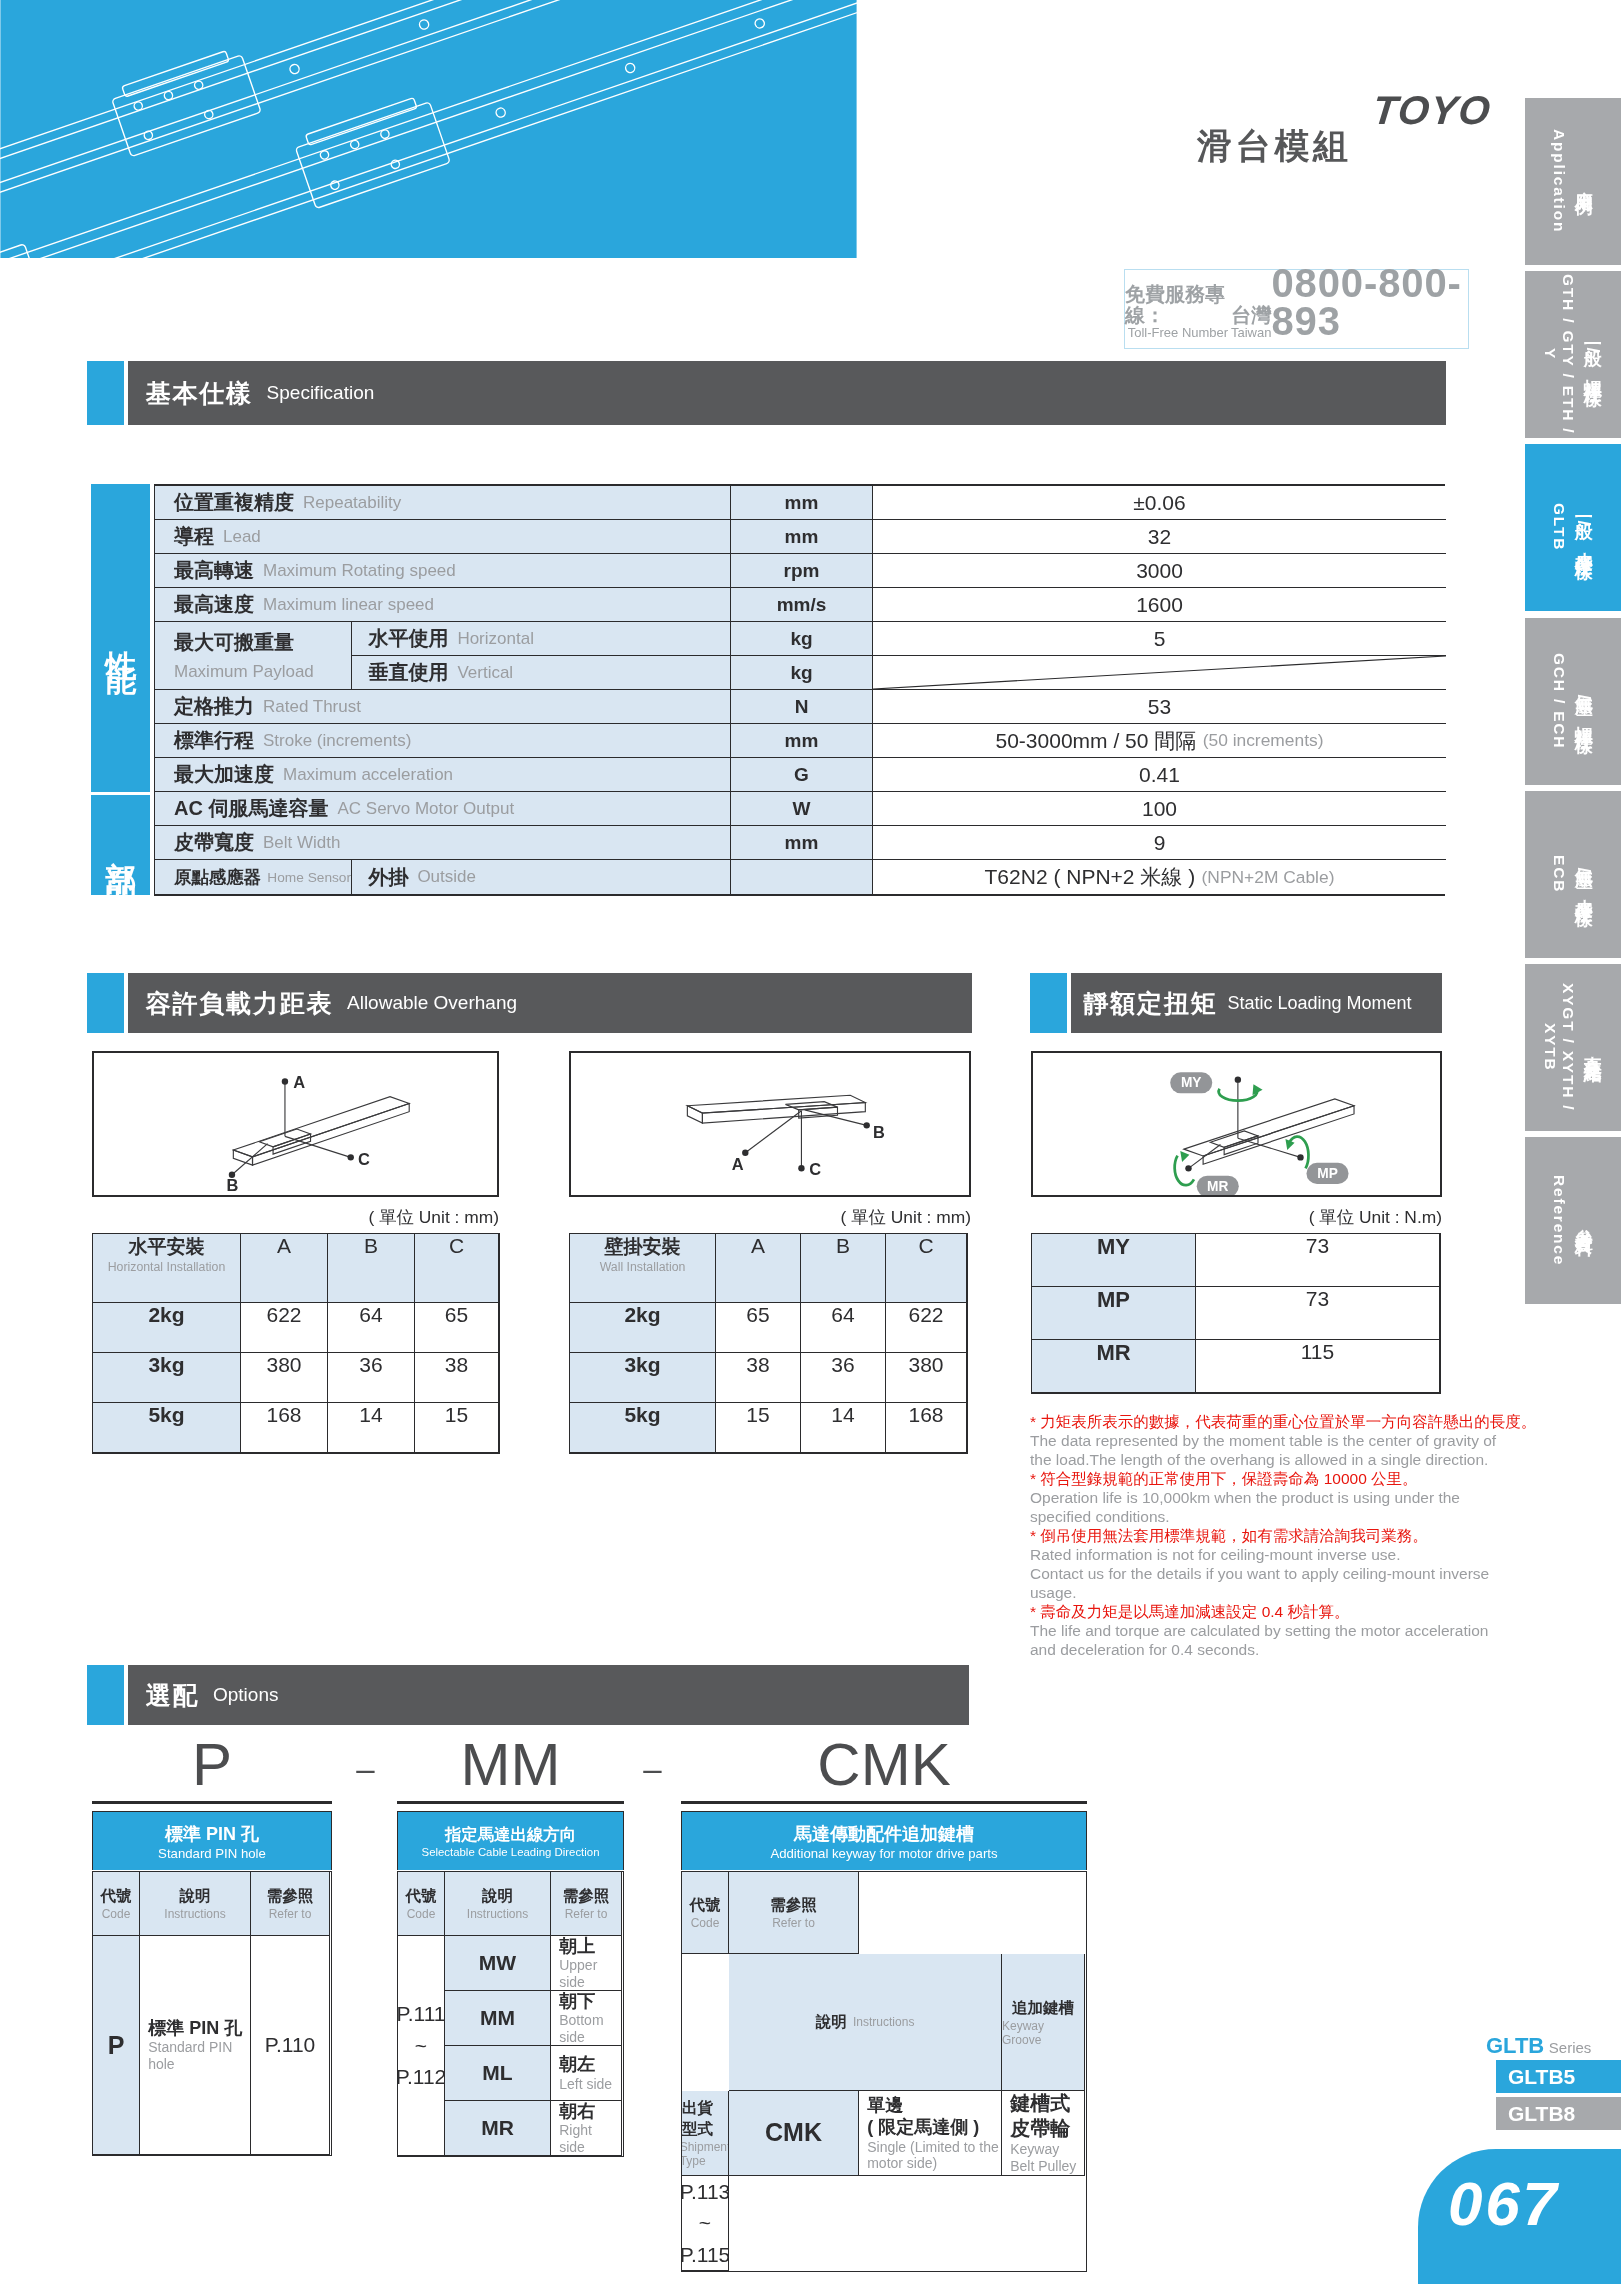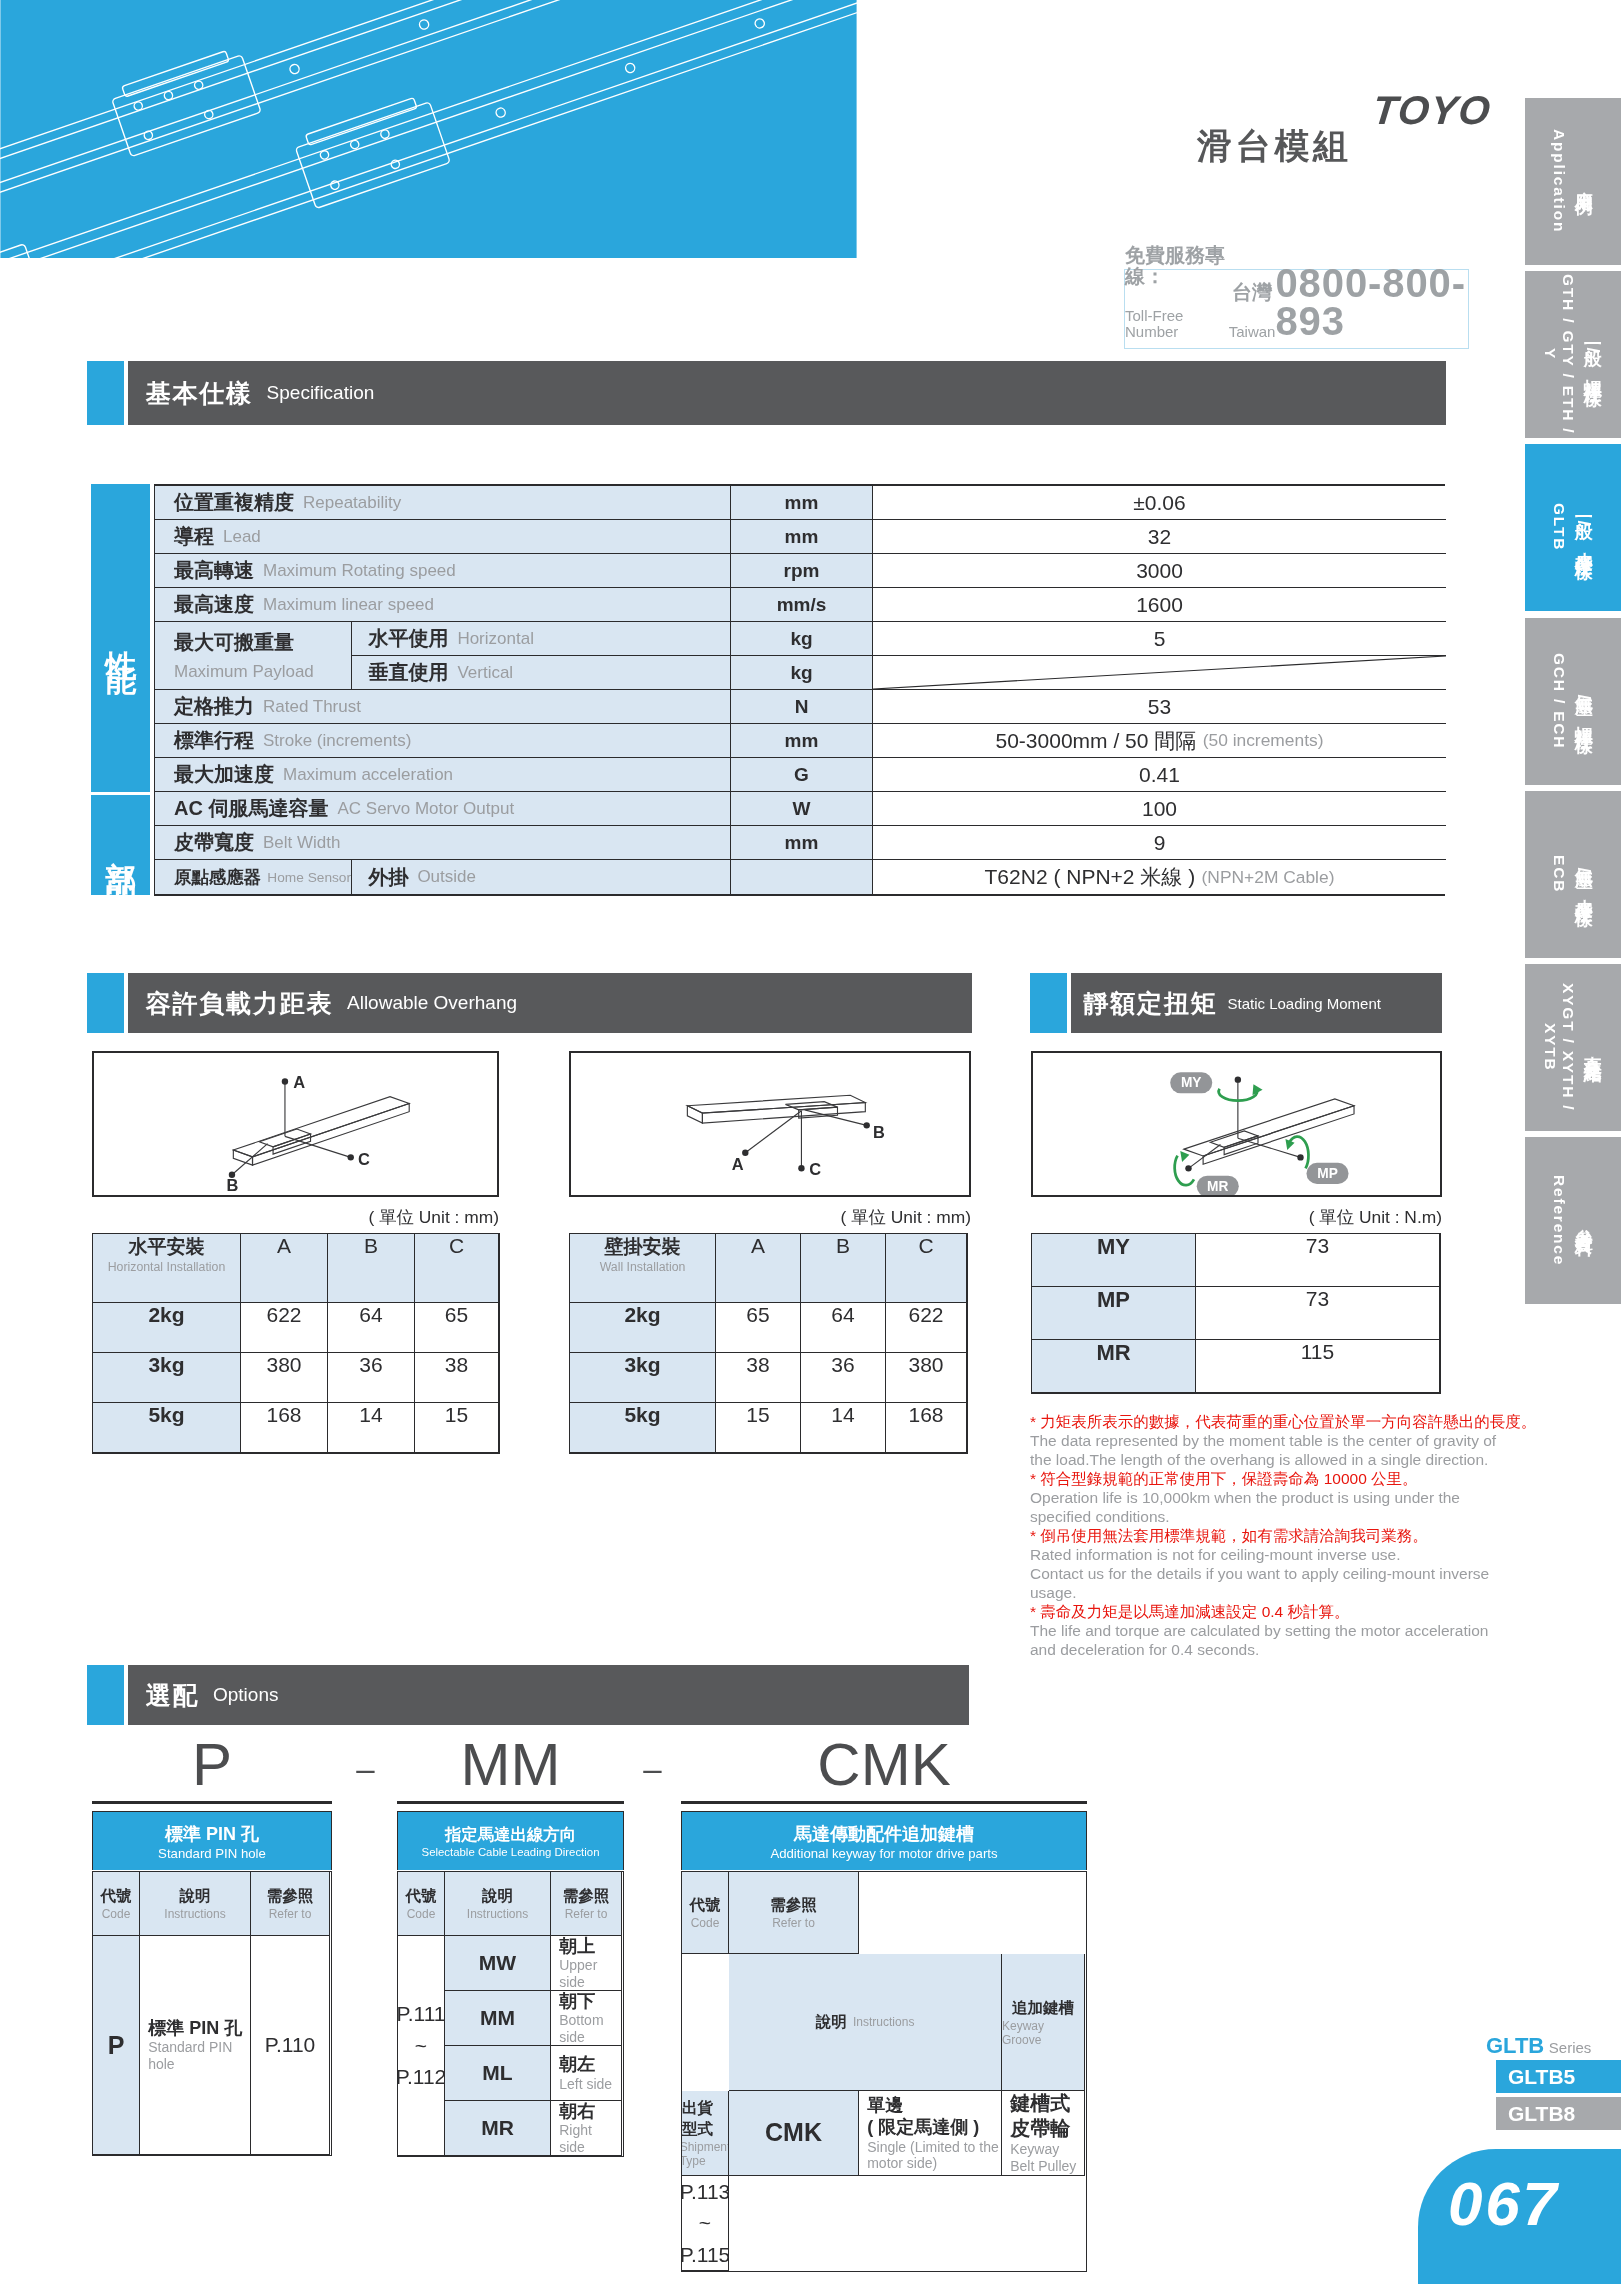--- a/index.html
+++ b/index.html
@@ -11,21 +11,21 @@
   .hero{left:0;top:0;width:857px;height:258px;overflow:hidden;}
 
   
   .prod-title{left:1197px;top:91px;font-size:35px;font-weight:600;color:#565759;letter-spacing:3.7px;margin-top:32px;}
   .brand{left:1373px;top:88px;font-size:40px;font-weight:900;font-style:italic;
          color:#4c4d4f;letter-spacing:1.4px;transform:skewX(-6deg);}
   .tollbox{left:1124px;top:269px;width:345px;height:80px;border:1.8px solid #b9def0;
            display:flex;align-items:flex-end;justify-content:center;padding-bottom:8.2px;box-sizing:border-box;}
   .tollcol{display:flex;flex-direction:column;align-items:center;line-height:1.05;}
   .toll-cjk{font-size:20px;color:#9ea2a5;font-weight:600;}
-  .toll-en{font-size:15px;color:#9ea2a5;margin-top:21px;}
+  .toll-en{font-size:13px;color:#9ea2a5;}
   .toll-num{font-size:40px;font-weight:700;color:#9ea2a5;letter-spacing:0.9px;line-height:.95;}
 
   
   .tab{left:1525px;width:96px;height:167px;background:#a7a9ac;display:flex;align-items:center;justify-content:center;}
   .tab.active{background:#2aa6dc;}
   .vtext{writing-mode:vertical-rl;text-orientation:mixed;color:#fff;font-weight:700;text-align:center;}
   .vtext .vc{font-size:18px;letter-spacing:3.2px;margin:0 3.7px;}
   .vtext .ve{font-size:15.5px;letter-spacing:1.8px;margin:0 3.7px;}
 
   
@@ -327,21 +327,21 @@
   <div class="sq"></div>
   <div class="bar">
     <span class="h-cjk">容許負載力距表</span>
     <span class="h-en">Allowable Overhang</span>
   </div>
 </div>
 <div class="abs sec" style="left:1030px;top:973px;width:412px;height:60px">
   <div class="sq"></div>
   <div class="bar" style="padding-left:12.8px;gap:10px">
     <span class="h-cjk">靜額定扭矩</span>
-    <span class="h-en" style="font-size:15px">Static Loading Moment</span>
+    <span class="h-en" style="font-size:18px">Static Loading Moment</span>
   </div>
 </div>
 
 <div class="abs dbox" style="left:92px;top:1051px;width:407px;height:146px">
   <svg width="402" height="142" viewBox="0 0 880 310">
     <g fill="none" stroke="#3a3a3c" stroke-width="2.5">
       <polygon points="305,212 648,95 690,110 347,227"></polygon>
       <polygon points="347,227 690,110 690,128 347,245"></polygon>
       <polygon points="305,212 347,227 347,245 305,230"></polygon>
       <polygon points="362,194 444,166 474,177 392,205"></polygon>

